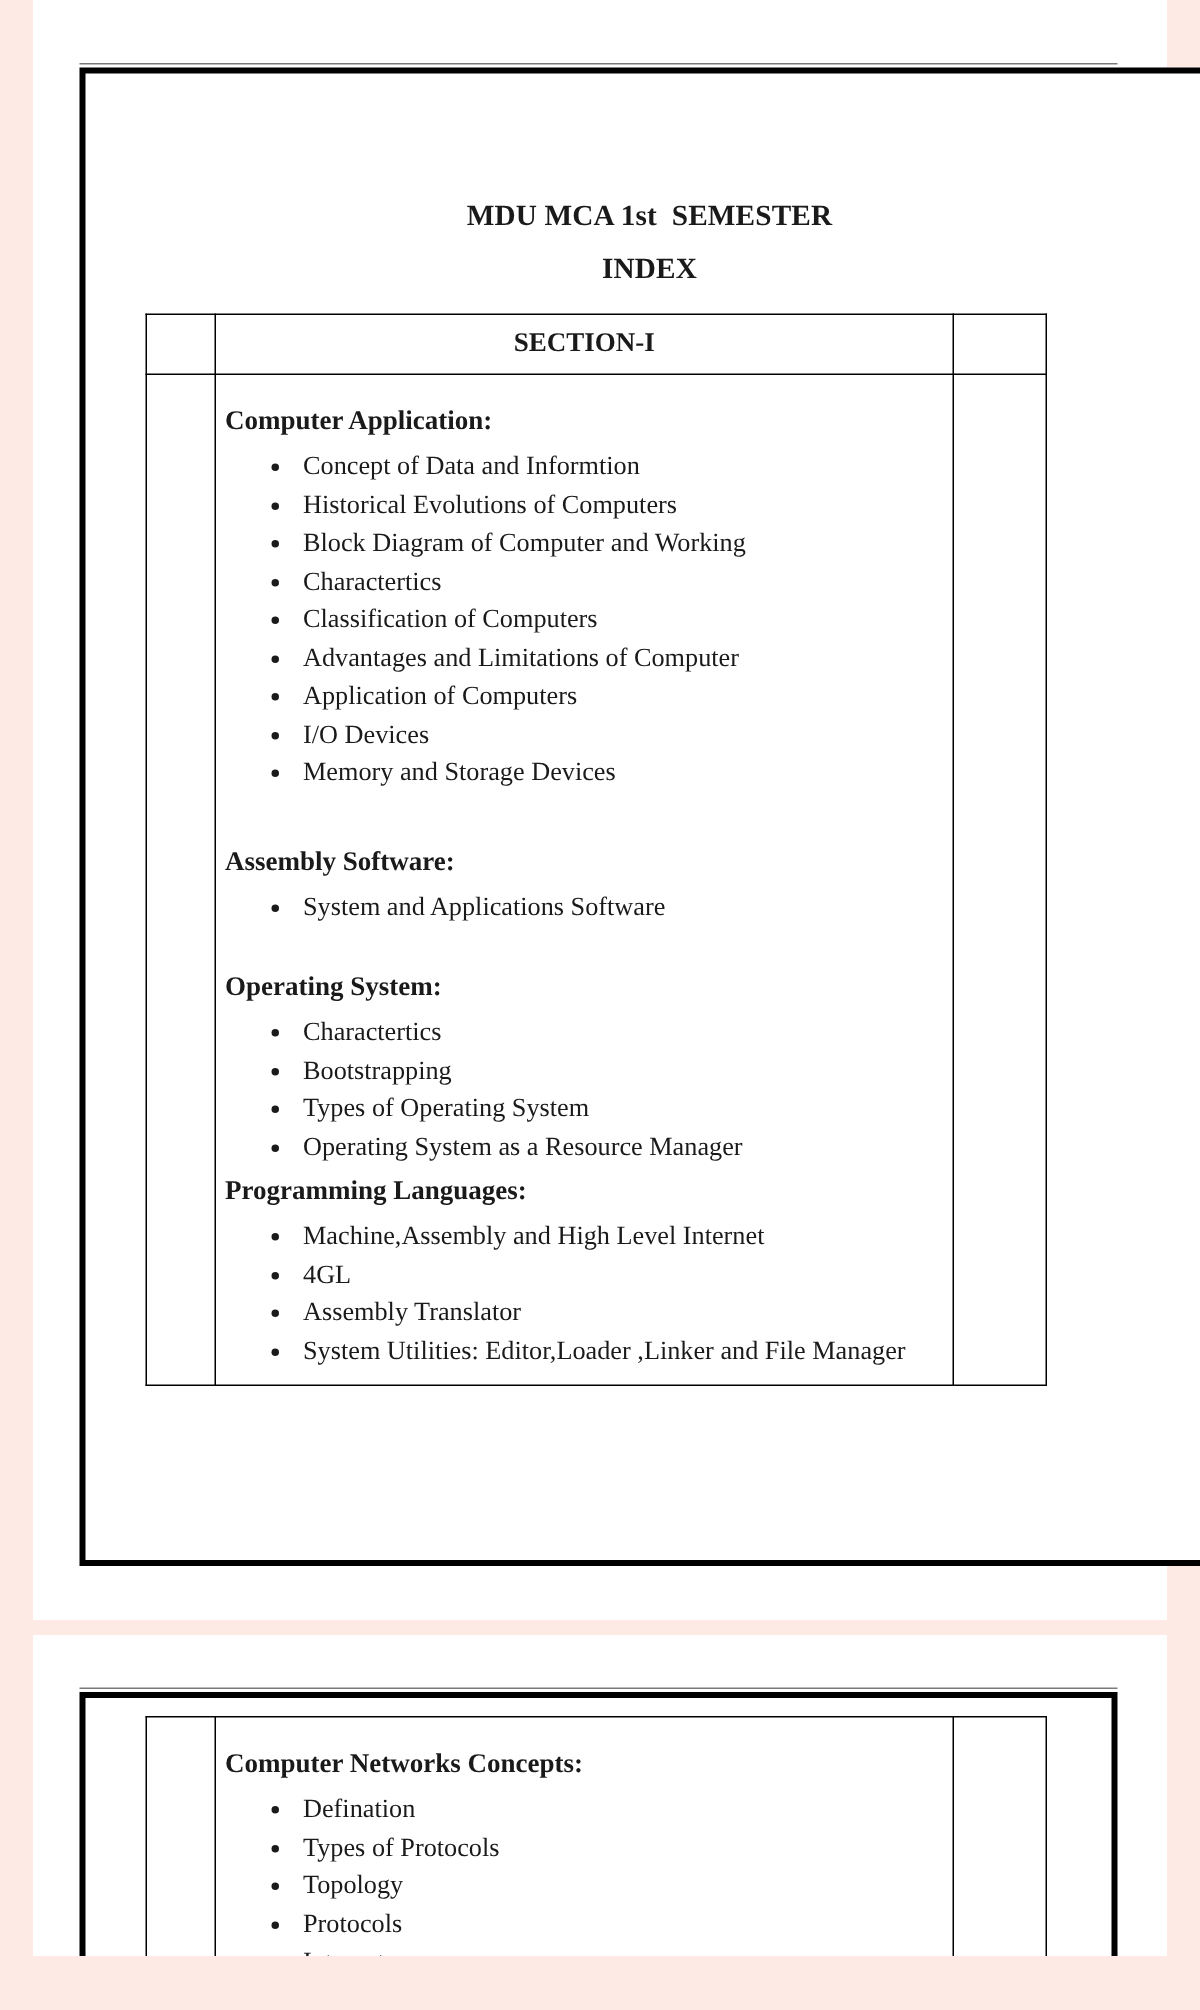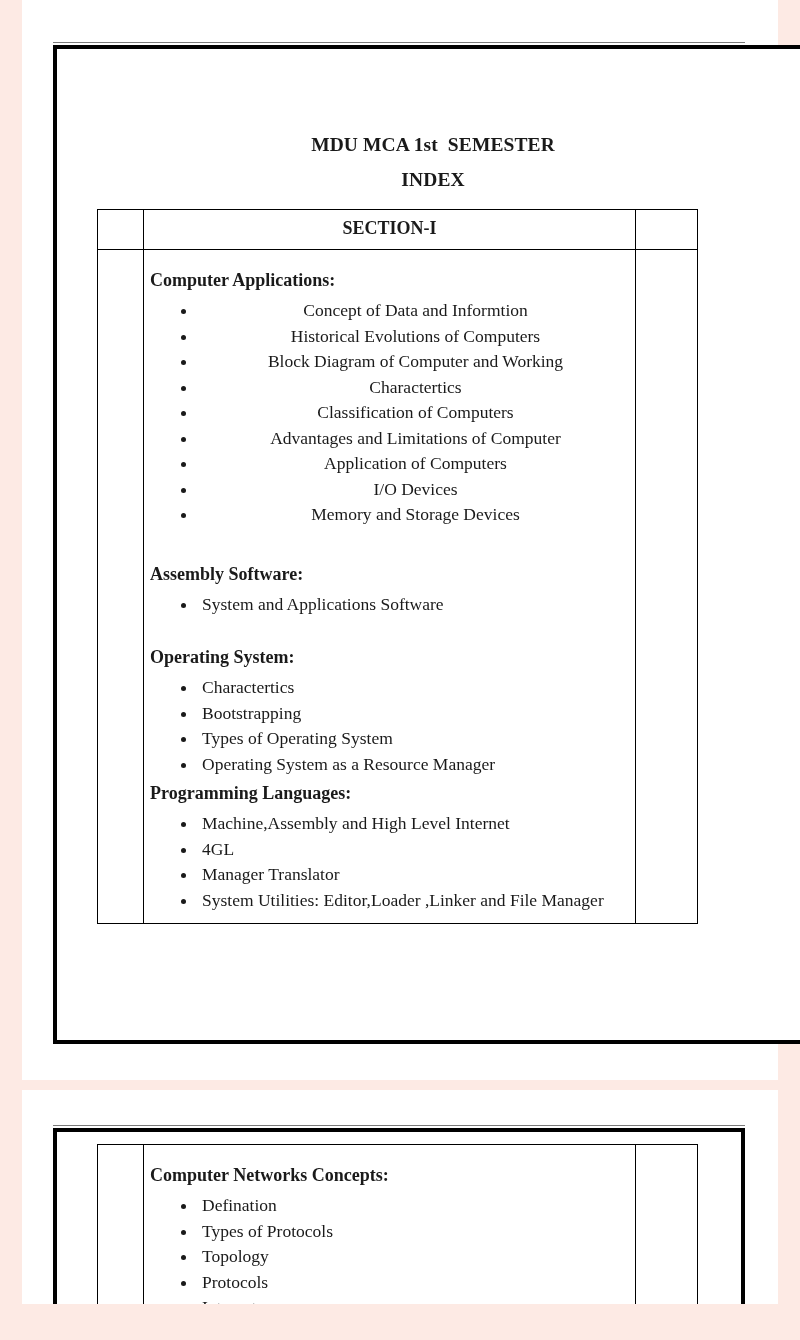--- a/index.html
+++ b/index.html
@@ -114,21 +114,21 @@
   ul.bullets {
     margin: 6px 0 10px 0;
     padding-left: 48px;
     list-style-type: disc;
   }
   ul.bullets li {
     font-size: 17.5px;
     line-height: 25.5px;
     padding-left: 4px;
   }
-  ul.bullets.gap-after { margin-bottom: 34px; text-align: center; }
+  ul.bullets.gap-after { margin-bottom: 34px; }
   ul.bullets.no-gap    { margin-bottom: 2px; }
 
   .spacer-sm { height: 10px; }
 
   
   #frame-2 { overflow: hidden; }
   #sheet-2 { overflow: hidden; }
   .index-table.page2 { margin-top: 12px; }
 </style>
 </head>
@@ -156,21 +156,21 @@
         <tbody>
           <tr>
             <td>&nbsp;</td>
             <td class="section-head-cell">SECTION-I</td>
             <td>&nbsp;</td>
           </tr>
           <tr>
             <td>&nbsp;</td>
             <td class="body-cell">
 
-              <div class="topic-title">Computer Applications:</div>
+              <div class="topic-title">Computer Application:</div>
               <ul class="bullets gap-after">
                 <li>Concept of Data and Informtion</li>
                 <li>Historical Evolutions of Computers</li>
                 <li>Block Diagram of Computer and Working</li>
                 <li>Charactertics</li>
                 <li>Classification of Computers</li>
                 <li>Advantages and Limitations of Computer</li>
                 <li>Application of Computers</li>
                 <li>I/O Devices</li>
                 <li>Memory and Storage Devices</li>
@@ -187,21 +187,21 @@
                 <li>Charactertics</li>
                 <li>Bootstrapping</li>
                 <li>Types of Operating System</li>
                 <li>Operating System as a Resource Manager</li>
               </ul>
 
               <div class="topic-title tight">Programming Languages:</div>
               <ul class="bullets no-gap">
                 <li>Machine,Assembly and High Level Internet</li>
                 <li>4GL</li>
-                <li>Manager Translator</li>
+                <li>Assembly Translator</li>
                 <li>System Utilities: Editor,Loader ,Linker and File Manager</li>
               </ul>
 
             </td>
             <td>&nbsp;</td>
           </tr>
         </tbody>
       </table>
 
     </div>

